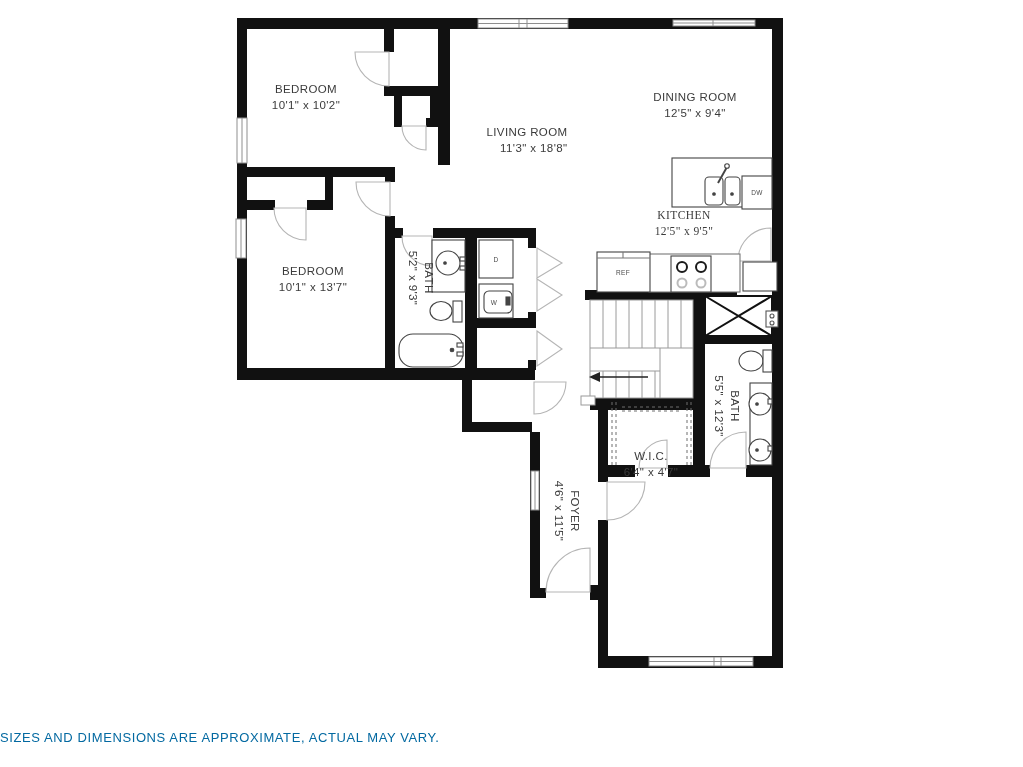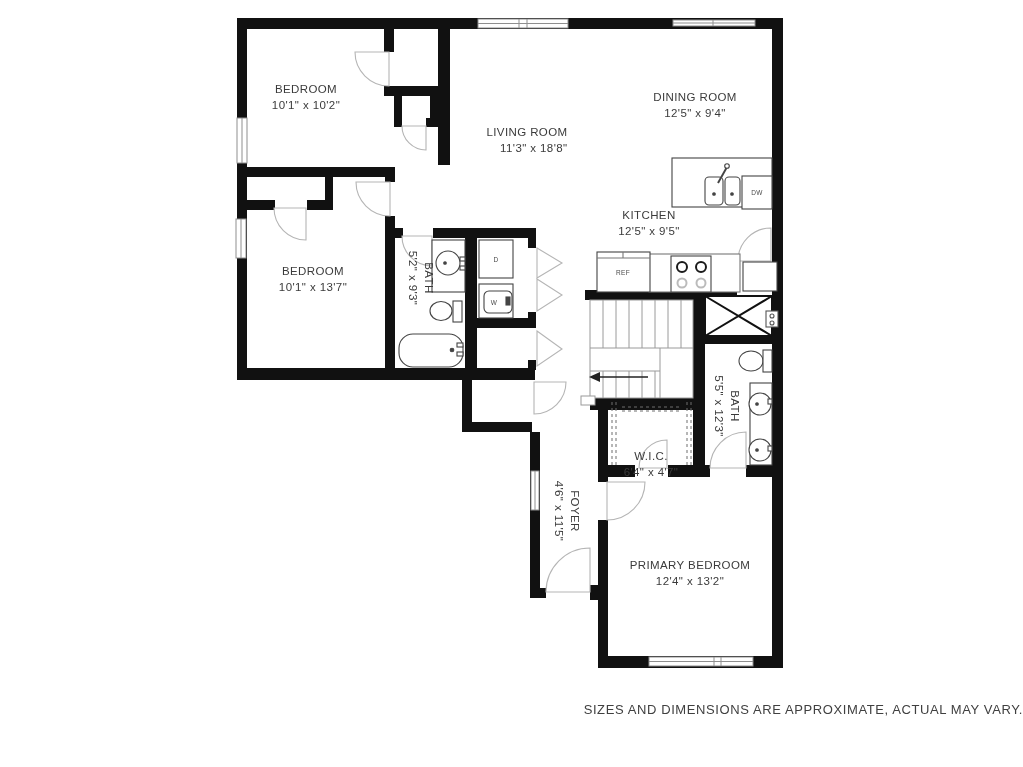--- a/index.html
+++ b/index.html
@@ -4,21 +4,21 @@
 <style>
   html,body{margin:0;padding:0;background:#ffffff;}
   #canvas{position:relative;width:1023px;height:767px;background:#ffffff;overflow:hidden;
           font-family:"Liberation Sans", sans-serif;}
   .plan-svg{position:absolute;left:0;top:0;width:1023px;height:767px;}
   .room-label{position:absolute;transform:translate(-50%,-50%);text-align:center;color:#3b3b3b;
               font-size:11.5px;letter-spacing:0.4px;line-height:16px;white-space:nowrap;}
   .room-label.vertical{transform:translate(-50%,-50%) rotate(90deg);}
   .appl-label{position:absolute;transform:translate(-50%,-50%);color:#4a4a4a;font-size:6.5px;
               letter-spacing:0.3px;white-space:nowrap;}
-  .footer-note{position:absolute;left:0;right:0;top:702px;text-align:right;color:#404040;
+  .footer-note{position:absolute;left:0;right:0;top:730px;text-align:left;color:#0369a1;
                font-size:13px;letter-spacing:0.6px;}
 </style>
 </head>
 <body>
 
 <div id="canvas">
 
   <svg class="plan-svg" viewBox="0 0 1023 767">
 
     <g fill="#111111" stroke="none">
@@ -214,21 +214,21 @@
     <div>10'1" x 10'2"</div>
   </div>
   <div class="room-label" style="left:695px;top:105px;">
     <div>DINING ROOM</div>
     <div>12'5" x 9'4"</div>
   </div>
   <div class="room-label" style="left:527px;top:140px;text-align:right;">
     <div>LIVING ROOM</div>
     <div>11'3" x 18'8"</div>
   </div>
-  <div class="room-label" style="left:649px;top:223px;">
+  <div class="room-label" style="left:684px;top:223px;font-family:Liberation Serif, serif;">
     <div>KITCHEN</div>
     <div>12'5" x 9'5"</div>
   </div>
   <div class="room-label" style="left:313px;top:279px;">
     <div>BEDROOM</div>
     <div>10'1" x 13'7"</div>
   </div>
   <div class="room-label vertical" style="left:421px;top:278px;">
     <div>BATH</div>
     <div>5'2" x 9'3"</div>
@@ -237,24 +237,20 @@
     <div>BATH</div>
     <div>5'5" x 12'3"</div>
   </div>
   <div class="room-label" style="left:651px;top:464px;">
     <div>W.I.C.</div>
     <div>6'4" x 4'7"</div>
   </div>
   <div class="room-label vertical" style="left:567px;top:511px;">
     <div>FOYER</div>
     <div>4'6" x 11'5"</div>
-  </div>
-  <div class="room-label" style="left:690px;top:573px;">
-    <div>PRIMARY BEDROOM</div>
-    <div>12'4" x 13'2"</div>
   </div>
 
   <div class="appl-label" style="left:623px;top:272px;">REF</div>
   <div class="appl-label" style="left:757px;top:192px;">DW</div>
   <div class="appl-label" style="left:496px;top:259px;">D</div>
   <div class="appl-label" style="left:494px;top:302px;">W</div>
 
   <div class="footer-note">SIZES AND DIMENSIONS ARE APPROXIMATE, ACTUAL MAY VARY.</div>
 
 </div>

